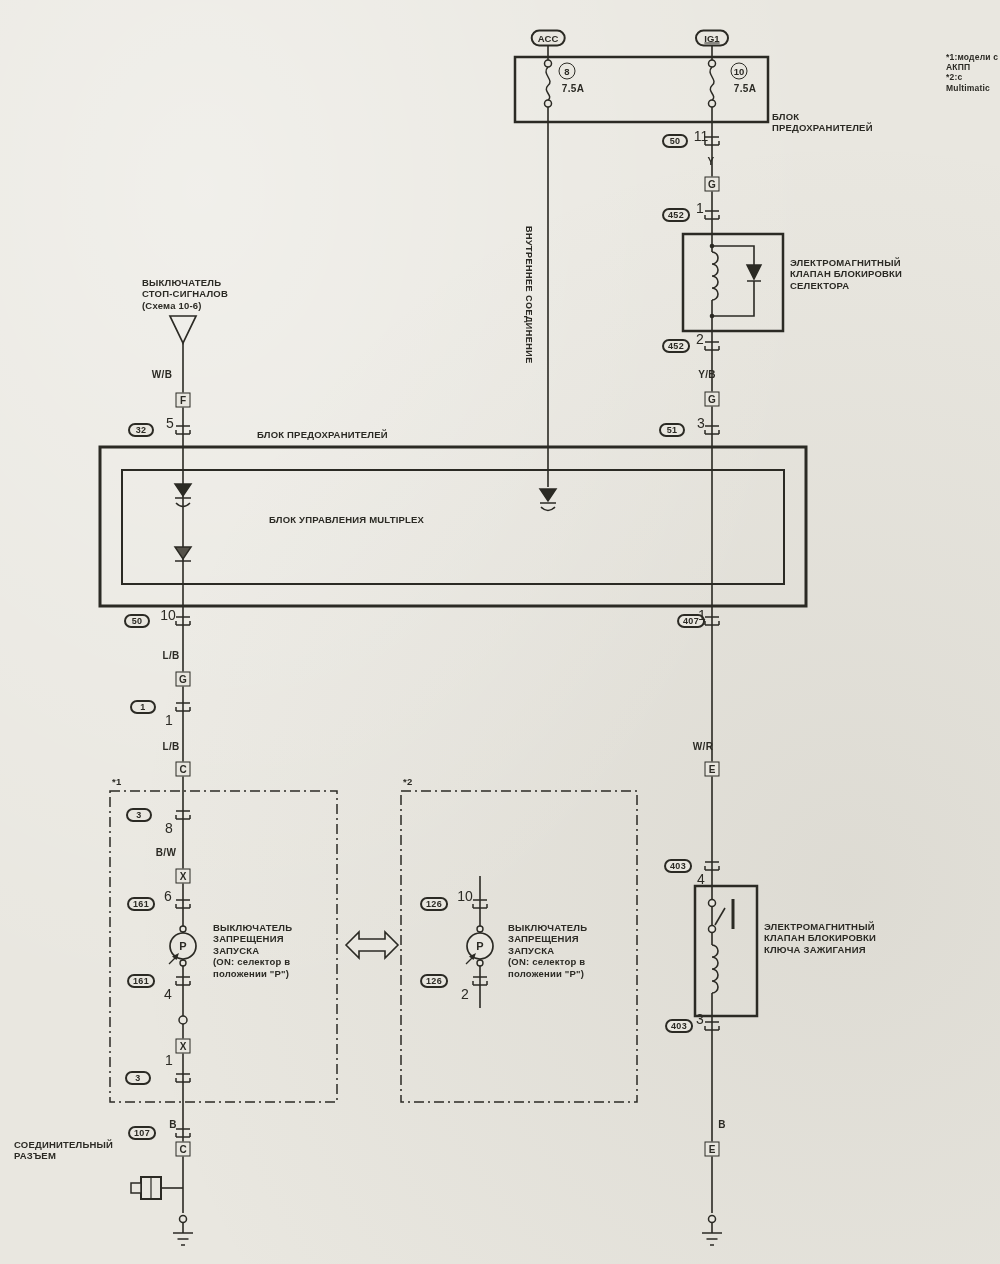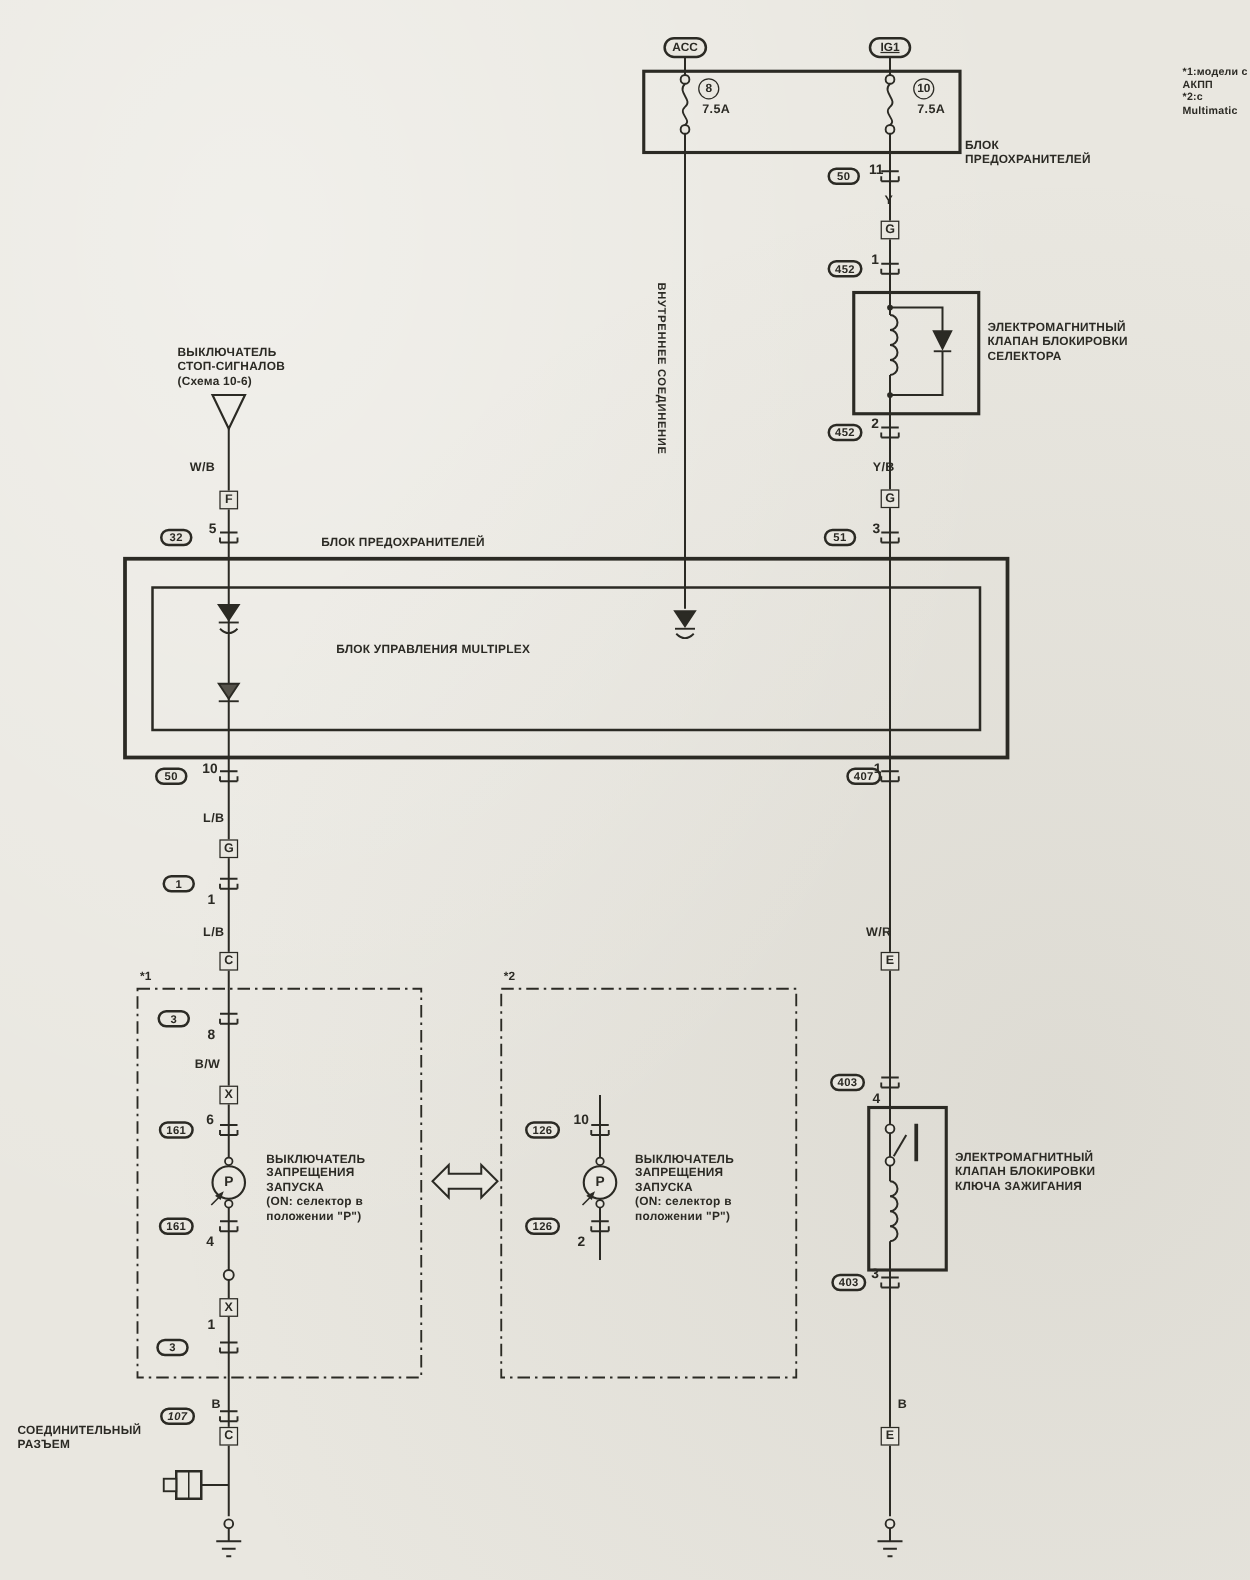--- a/index.html
+++ b/index.html
@@ -15,21 +15,21 @@
   .oval, .oval-lg, .lbox, .pin, .wlabel, .cnum, .ptext {
     position:absolute; transform:translate(-50%,-50%);
     display:flex; align-items:center; justify-content:center;text-align:right;
   }
   .oval { min-width:26px; height:14px; padding:0 4px; border:2px solid #2b2a24; border-radius:9px;
           background:#e9e7e0; font-size:9px; font-weight:bold; letter-spacing:.3px; }
   .oval-lg { min-width:34px; height:17px; padding:0 5px; border:2.2px solid #2b2a24; border-radius:10px;
              background:#e9e7e0; font-size:9.5px; font-weight:bold; }
   .lbox { width:15px; height:15px; border:1.7px solid #2b2a24; background:#e9e7e0;
           font-size:10px; font-weight:bold; }
-  .pin { font-size:11px; font-weight:bold; }
+  .pin { font-size:14px; font-weight:normal; }
   .wlabel { font-size:10px; font-weight:bold; letter-spacing:.3px; }
   .cnum { width:17px; height:17px; border:1.6px solid #2b2a24; border-radius:50%; background:#e9e7e0;
           font-size:9.5px; font-weight:bold; }
   .ptext { font-size:11px; font-weight:bold; }
   .mlabel { position:absolute; font-size:9.5px; font-weight:bold; line-height:1.2;
             white-space:pre-line; letter-spacing:.2px; }
   .mlabel.small { font-size:8.5px; }
   .vtext { position:absolute; writing-mode:vertical-rl; font-size:9px; font-weight:bold;
            letter-spacing:.5px; white-space:nowrap; }
 </style>
@@ -231,21 +231,21 @@
   <div class="oval" style="left:676px; top:346px;">452</div>
   <div class="oval" style="left:672px; top:430px;">51</div>
   <div class="oval" style="left:141px; top:430px;">32</div>
   <div class="oval" style="left:137px; top:621px;">50</div>
   <div class="oval" style="left:678px; top:621px;margin-left:13px;">407</div>
   <div class="oval" style="left:143px; top:707px;">1</div>
   <div class="oval" style="left:139px; top:815px;">3</div>
   <div class="oval" style="left:141px; top:904px;">161</div>
   <div class="oval" style="left:141px; top:981px;">161</div>
   <div class="oval" style="left:138px; top:1078px;">3</div>
-  <div class="oval" style="left:142px; top:1133px;font-style:italic;">107</div>
+  <div class="oval" style="left:142px; top:1133px;">107</div>
   <div class="oval" style="left:434px; top:904px;">126</div>
   <div class="oval" style="left:434px; top:981px;">126</div>
   <div class="oval" style="left:678px; top:866px;">403</div>
   <div class="oval" style="left:679px; top:1026px;">403</div>
 
   <div class="pin" style="left:701px; top:136px;">11</div>
   <div class="pin" style="left:700px; top:208px;">1</div>
   <div class="pin" style="left:700px; top:339px;">2</div>
   <div class="pin" style="left:701px; top:423px;">3</div>
   <div class="pin" style="left:170px; top:423px;">5</div>

